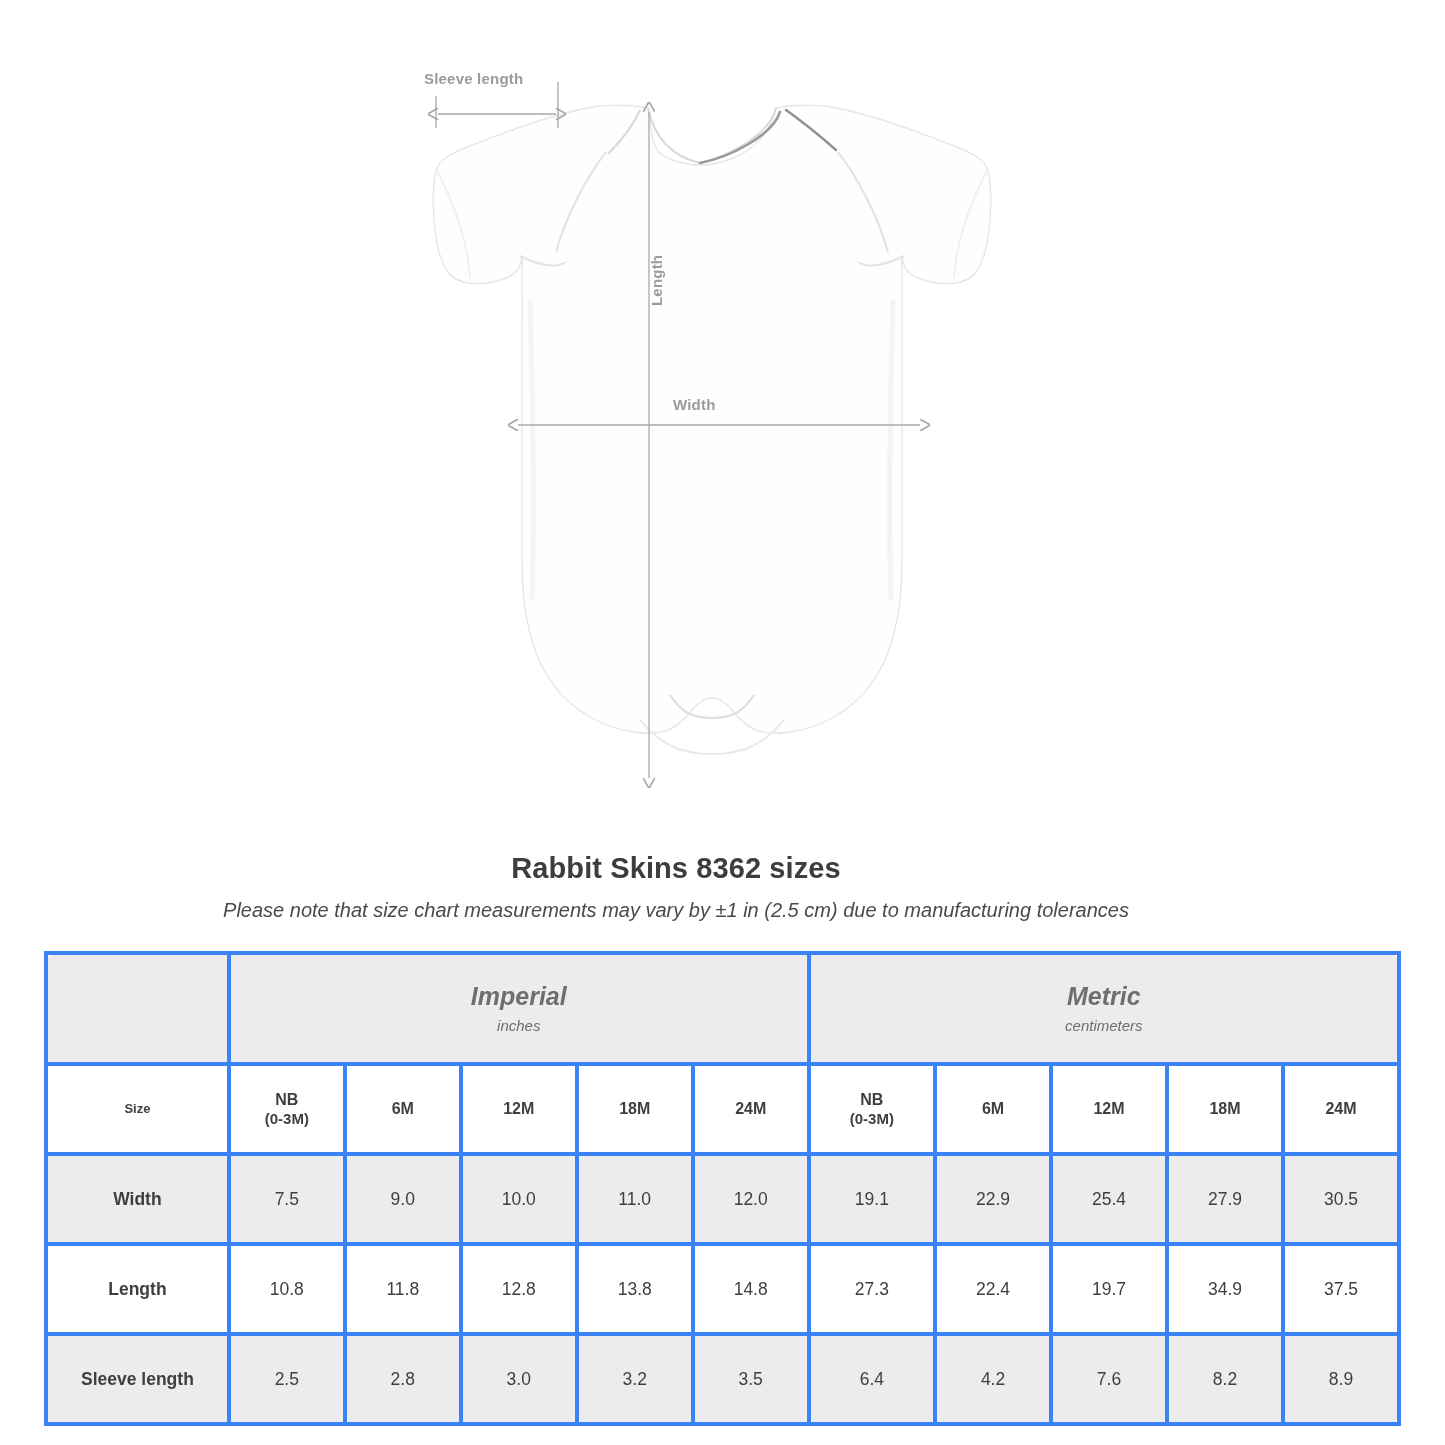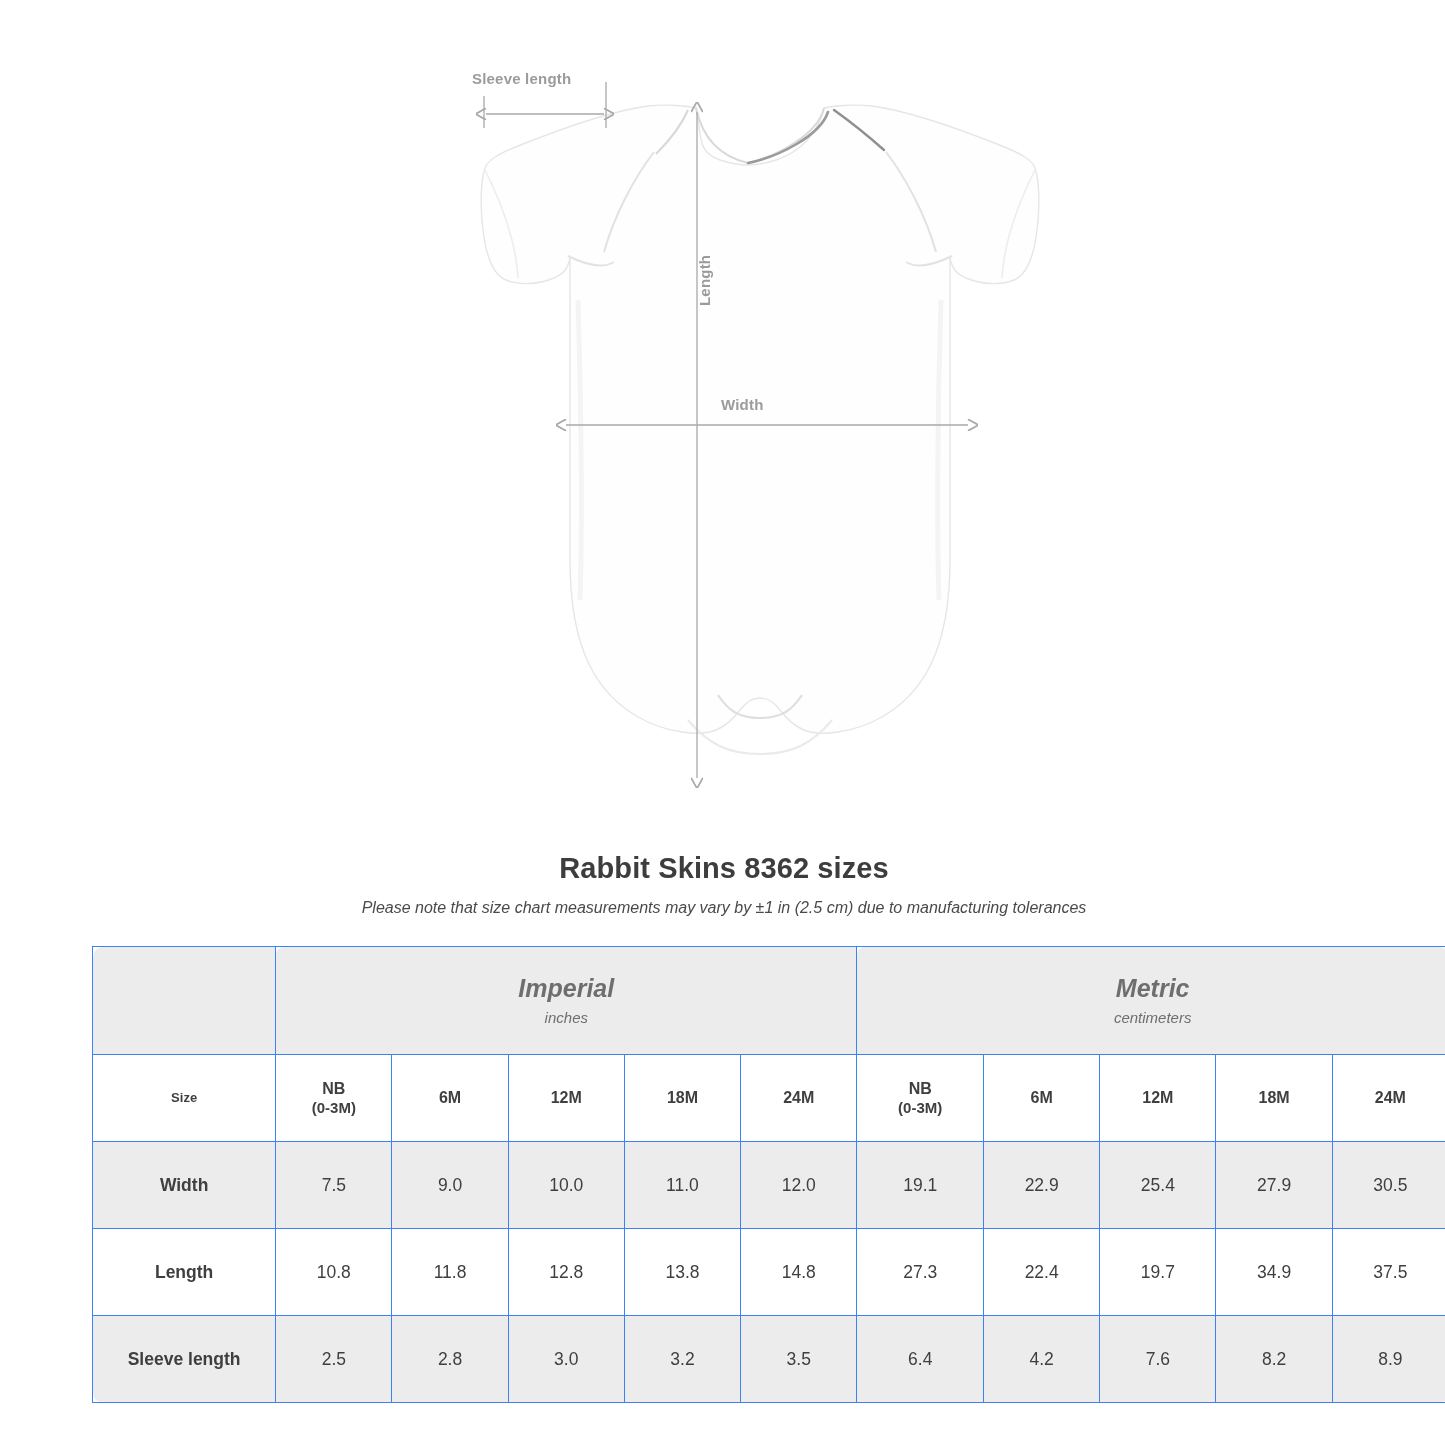--- a/index.html
+++ b/index.html
@@ -12,21 +12,20 @@
     height: 1445px;
     font-family: "Liberation Sans", sans-serif;
     color: #3f3f3f;
     overflow: hidden;
   }
 
   .page {
     position: relative;
     width: 1352px;
     height: 1445px;
-    margin-left: 48px;
   }
 
   
   .illustration {
     position: relative;
     width: 1445px;
     height: 830px;
   }
 
   .garment-svg {
@@ -65,38 +64,38 @@
     margin-top: 22px;
   }
   .chart-title {
     font-size: 29px;
     font-weight: bold;
     color: #3d3d3d;
     margin: 0;
     letter-spacing: 0.1px;
   }
   .chart-note {
-    font-size: 16px;
+    font-size: 20px;
     font-style: italic;
     color: #4a4a4a;
     margin-top: 14px;
   }
 
   
   .table-wrap {
     margin: 29px 44px 0 44px;
   }
   table.size-table {
     border-collapse: collapse;
     width: 1357px;
     table-layout: fixed;
   }
   table.size-table td,
   table.size-table th {
-    border: 1px solid #3b82f6;
+    border: 4px solid #3b82f6;
     text-align: center;
     vertical-align: middle;
   }
 
   .unit-head {
     background: #ececec;
     height: 105px;
     border-top-left-radius: 8px;
   }
   .unit-head.first { border-top-left-radius: 10px; }

